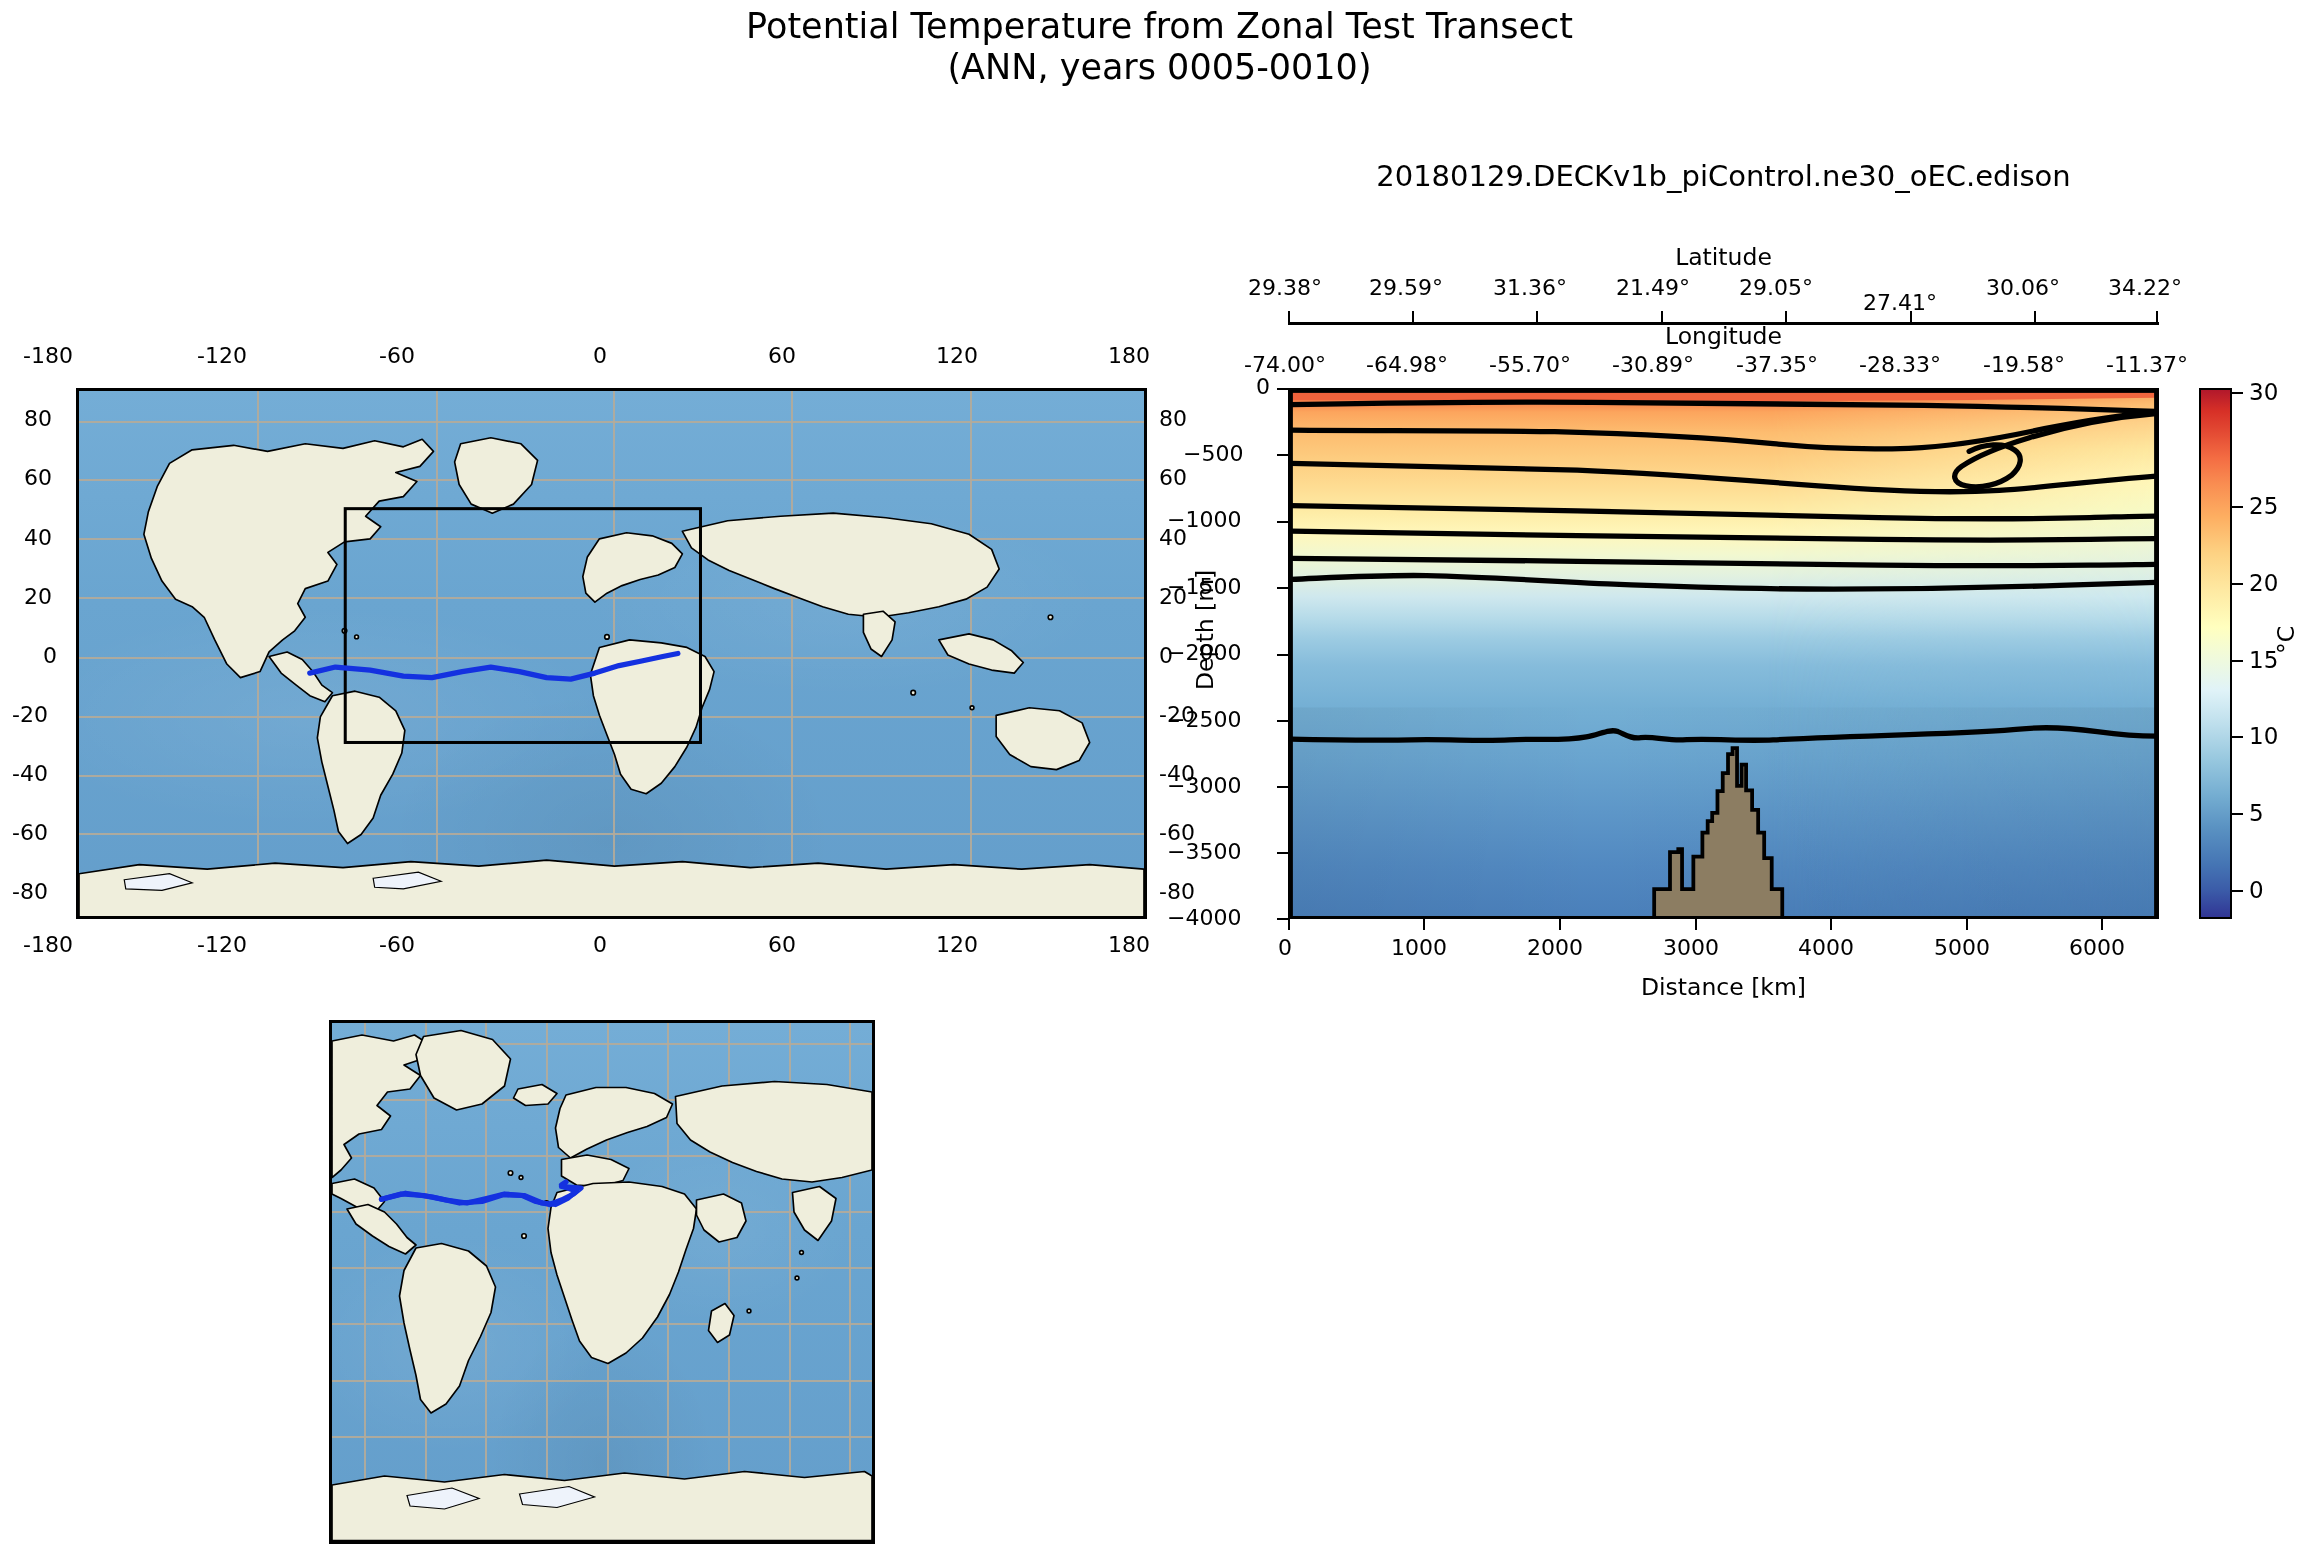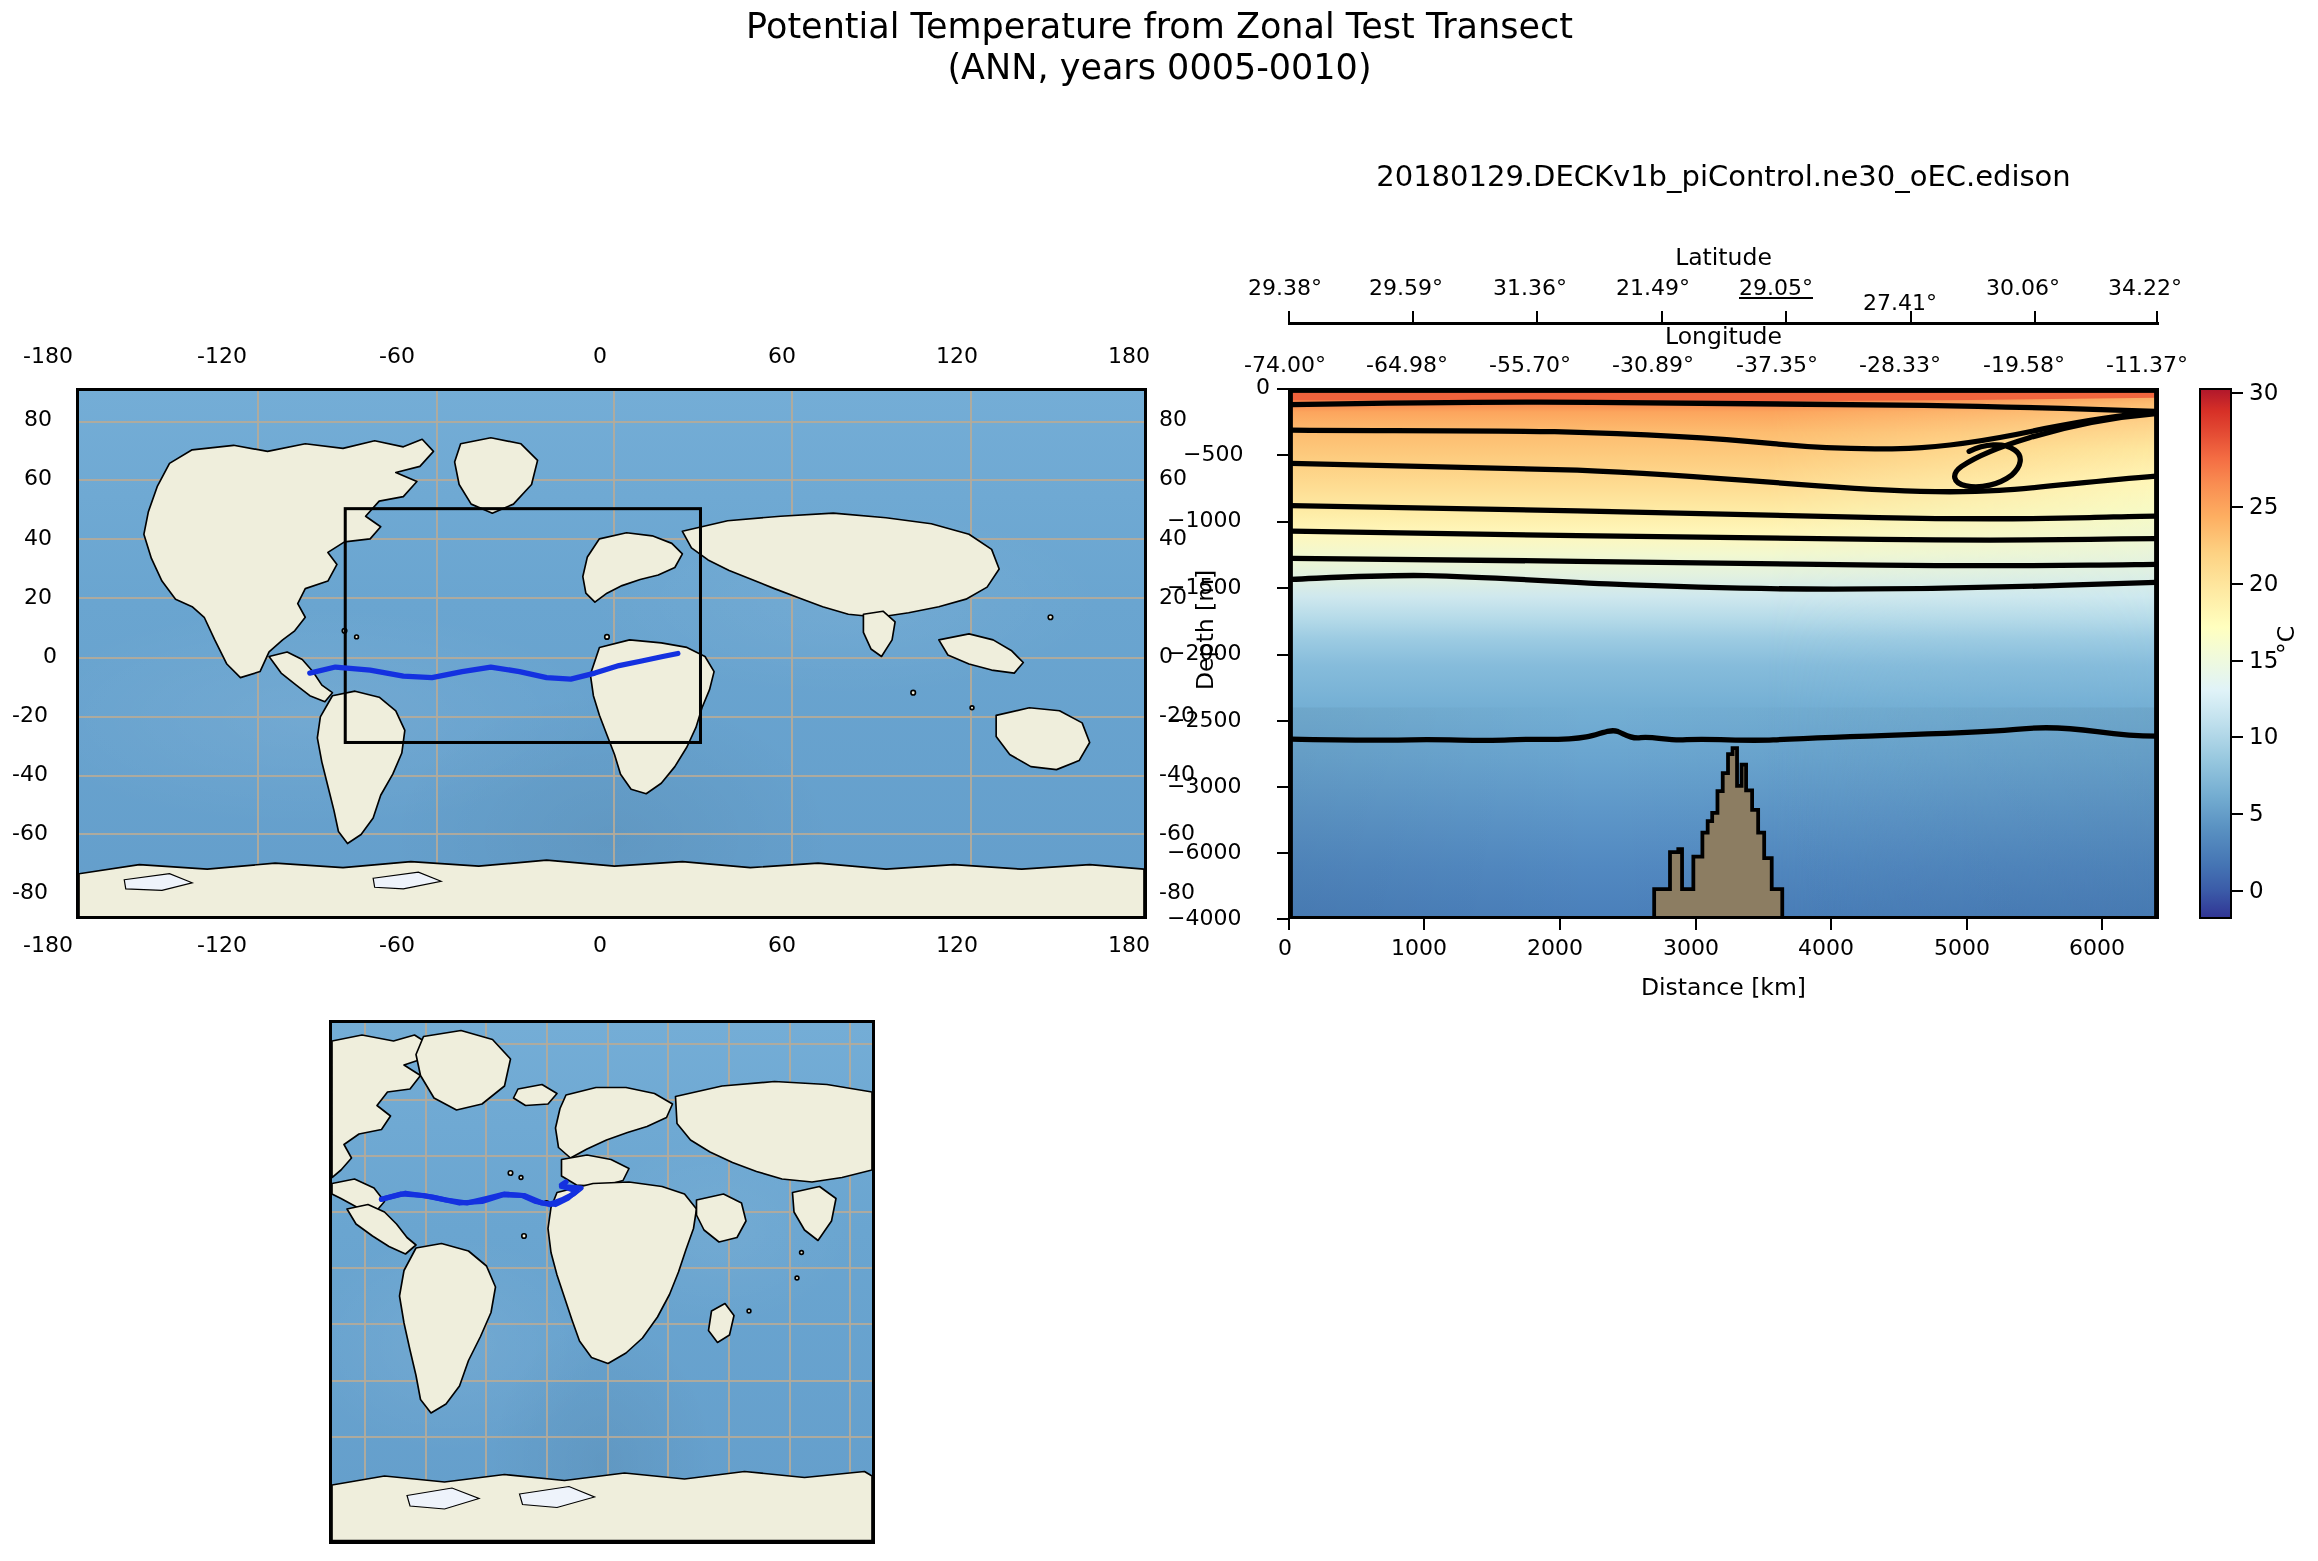--- a/index.html
+++ b/index.html
@@ -352,21 +352,21 @@
   <div class="tick-label" style="left:1108px; top:932px;">180</div>
 </div>
 
 <div class="axis-title" style="left:1288px; top:243px; width:871px; text-align:center;">Latitude</div>
 
 <div>
   <div class="tick-label" style="left:1248px; top:275px;">29.38°</div>
   <div class="tick-label" style="left:1369px; top:275px;">29.59°</div>
   <div class="tick-label" style="left:1493px; top:275px;">31.36°</div>
   <div class="tick-label" style="left:1616px; top:275px;">21.49°</div>
-  <div class="tick-label" style="left:1739px; top:275px;text-decoration:underline;">29.05°</div>
+  <div class="tick-label" style="left:1739px; top:275px;">29.05°</div>
   <div class="tick-label" style="left:1863px; top:290px;">27.41°</div>
   <div class="tick-label" style="left:1986px; top:275px;">30.06°</div>
   <div class="tick-label" style="left:2108px; top:275px;">34.22°</div>
 </div>
 
 <div id="transect-top-axis-rule"></div>
 <div class="top-axis-tick" style="left:1288px;"></div>
 <div class="top-axis-tick" style="left:1412px;"></div>
 <div class="top-axis-tick" style="left:1536px;"></div>
 <div class="top-axis-tick" style="left:1661px;"></div>
@@ -502,21 +502,21 @@
   </div>
 
   <div>
     <div class="tick-label" style="left:-32px; top:-13.7px;">0</div>
     <div class="tick-label" style="left:-105px; top:53px;">−500</div>
     <div class="tick-label" style="left:-121px; top:119px;">−1000</div>
     <div class="tick-label" style="left:-121px; top:186px;">−1500</div>
     <div class="tick-label" style="left:-121px; top:252px;">−2000</div>
     <div class="tick-label" style="left:-121px; top:319px;">−2500</div>
     <div class="tick-label" style="left:-121px; top:385px;">−3000</div>
-    <div class="tick-label" style="left:-121px; top:451px;">−6000</div>
+    <div class="tick-label" style="left:-121px; top:451px;">−3500</div>
     <div class="tick-label" style="left:-121px; top:517px;">−4000</div>
   </div>
 
   <div>
     <div class="tickmark h" style="left:-10.6px; top:0px;"></div>
     <div class="tickmark h" style="left:-10.6px; top:66px;"></div>
     <div class="tickmark h" style="left:-10.6px; top:133px;"></div>
     <div class="tickmark h" style="left:-10.6px; top:199px;"></div>
     <div class="tickmark h" style="left:-10.6px; top:266px;"></div>
     <div class="tickmark h" style="left:-10.6px; top:332px;"></div>

